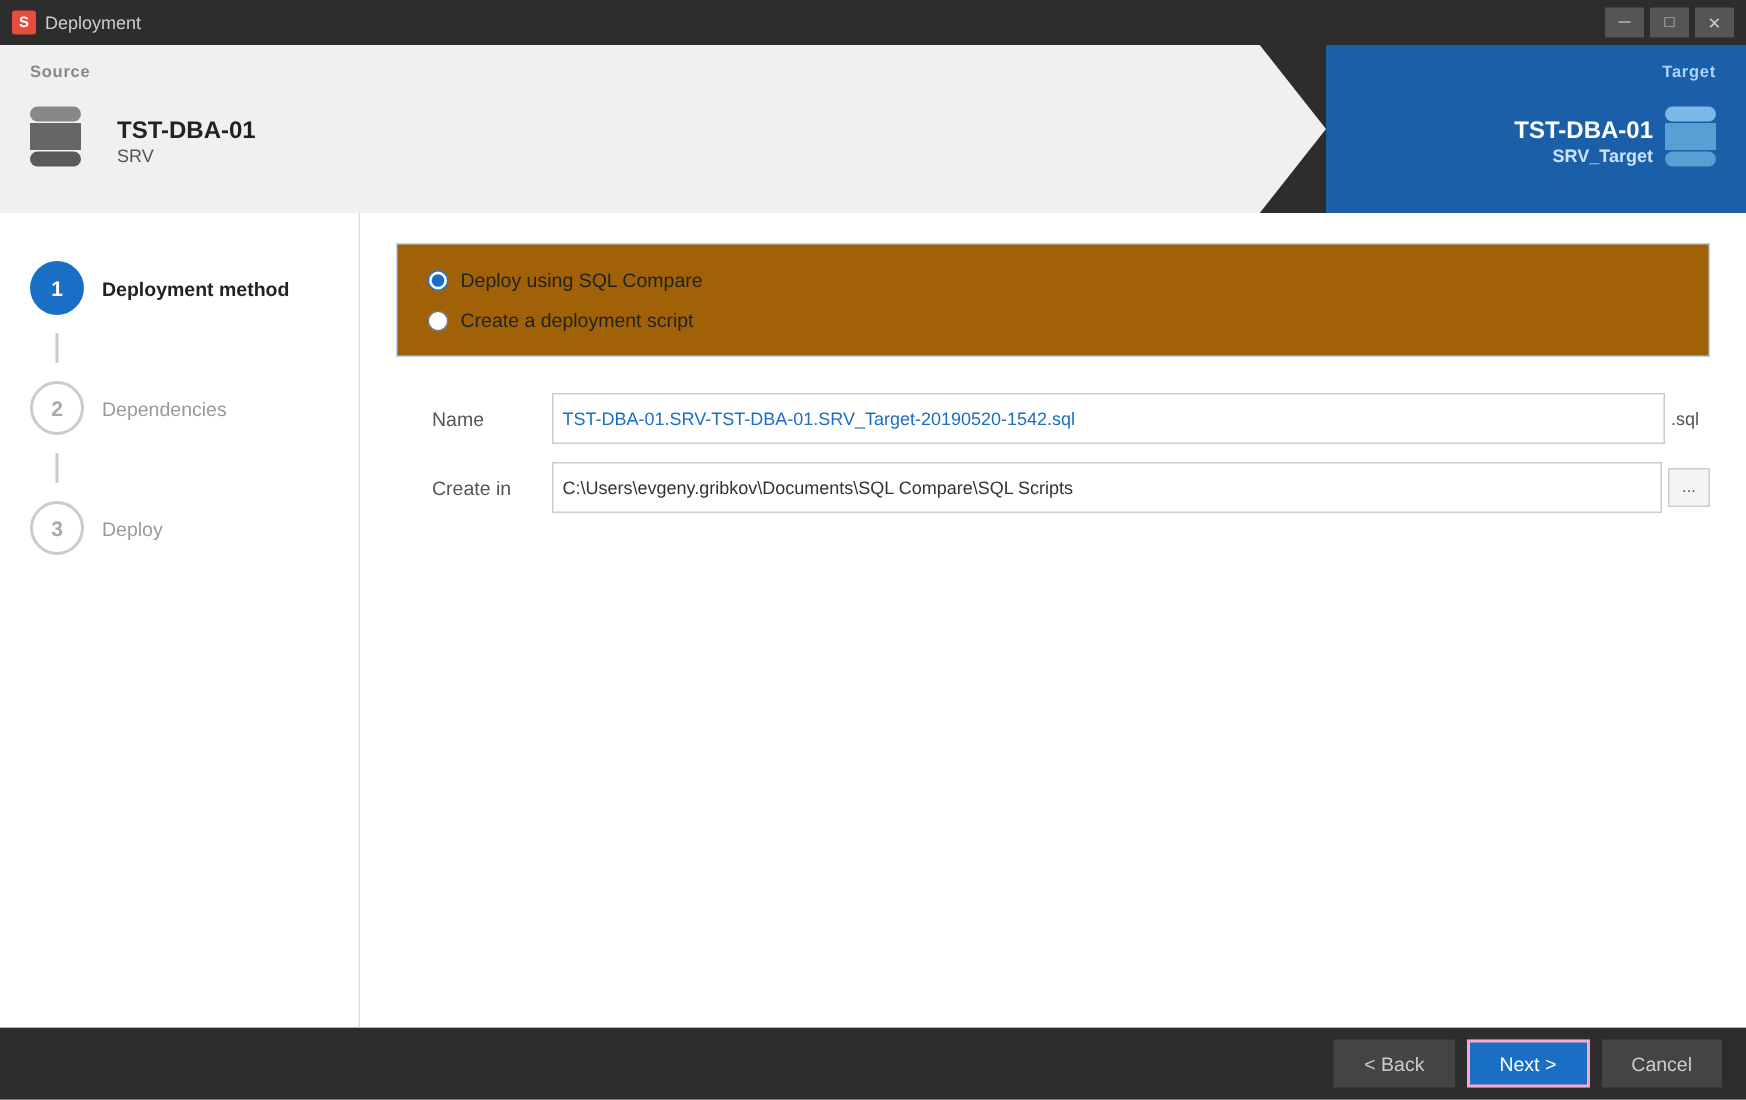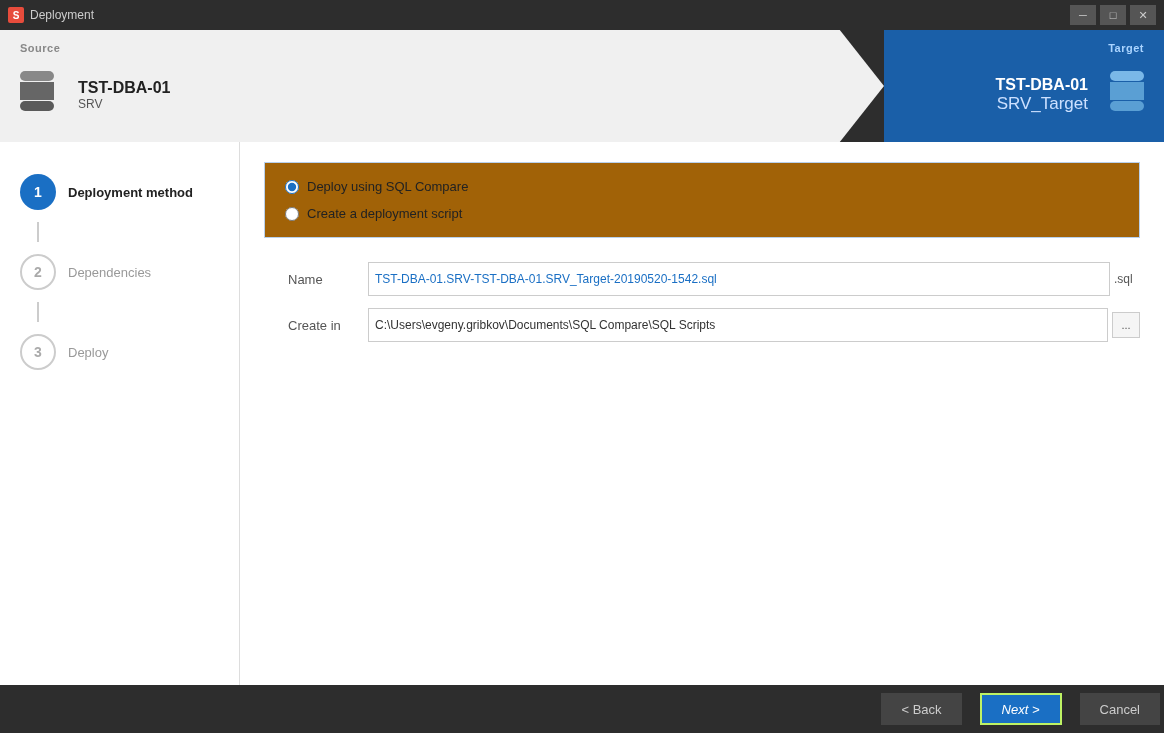--- a/index.html
+++ b/index.html
@@ -18,26 +18,26 @@
     
     .header {
       display: flex; height: 112px;
     }
     .header-source {
       flex: 1; background: #f0f0f0; display: flex; align-items: center; padding: 0 20px; gap: 24px;
       clip-path: polygon(0 0, 95% 0, 100% 50%, 95% 100%, 0 100%);
       position: relative;
     }
     .header-target {
-      flex: 0 0 280px; background: #1a5fa8; display: flex; align-items: center; justify-content: flex-end; padding: 0 20px; gap: 22px;
+      flex: 0 0 280px; background: #1a5fa8; display: flex; align-items: center; justify-content: flex-end; padding: 0 20px; gap: 8px;
     }
     .header-server { font-size: 16px; font-weight: bold; color: #222; }
     .header-db { font-size: 12px; color: #555; }
     .header-target-server { font-size: 16px; font-weight: bold; color: white; }
-    .header-target-db { font-size: 17px; color: #cce0ff; }
+    .header-target-db { font-size: 12px; color: #cce0ff; font-weight: bold; }
 
     
     .db-icon { display: flex; flex-direction: column; align-items: center; gap: 1px; }
     .db-disk { width: 34px; height: 10px; background: #3a7fc1; border-radius: 5px; }
     .db-disk.top { background: #5a9fd4; }
     .db-disk.body { height: 18px; background: #3a7fc1; border-radius: 0; margin: 0; }
     .db-icon-source .db-disk { background: #5a5a5a; }
     .db-icon-source .db-disk.top { background: #888; }
     .db-icon-source .db-disk.body { background: #666; }
 
@@ -76,27 +76,27 @@
     
     .field-row { display: flex; align-items: center; margin-bottom: 12px; padding-left: 24px; }
     .field-label { min-width: 80px; font-size: 13px; color: #555; }
     .field-input { flex: 1; height: 26px; border: 1px solid #ccc; padding: 16px 6px; font-size: 12px; color: #1a6fc4; background: #fff; outline: none; }
     .field-suffix { font-size: 12px; color: #555; padding-left: 4px; min-width: 30px; }
     .field-browse { width: 28px; height: 26px; border: 1px solid #ccc; background: #f5f5f5; cursor: pointer; display: flex; align-items: center; justify-content: center; color: #555; font-size: 11px; margin-left: 4px; }
 
     
     .footer {
       height: 48px; background: #2d2d2d; display: flex; align-items: center; justify-content: flex-end;
-      padding: 0 4px; gap: 18px;
+      padding: 0 16px; gap: 8px;
     }
     .footer-btn {
       height: 32px; padding: 0 20px; border: none; cursor: pointer; font-size: 13px; font-weight: 500;
     }
     .btn-back { background: #444; color: #ccc; }
-    .btn-next { background: #1a6fc4; color: white; border: 2px solid #bef264; font-style: italic; }
+    .btn-next { background: #1a6fc4; color: white; border: 2px solid #f9a8d4; }
     .btn-cancel { background: #444; color: #ccc; }
 
     .source-label-text { position: absolute; top: 12px; left: 20px; font-size: 11px; color: #888; font-weight: bold; letter-spacing: 0.5px; }
     .target-label-text { font-size: 11px; color: #aad4ff; font-weight: bold; letter-spacing: 0.5px; position: absolute; top: 12px; right: 20px; }
 
     .header-source { position: relative; }
     .header-target { position: relative; }
 
     .source-info { margin-top: 18px; }
     .target-info { margin-top: 18px; text-align: right; }

